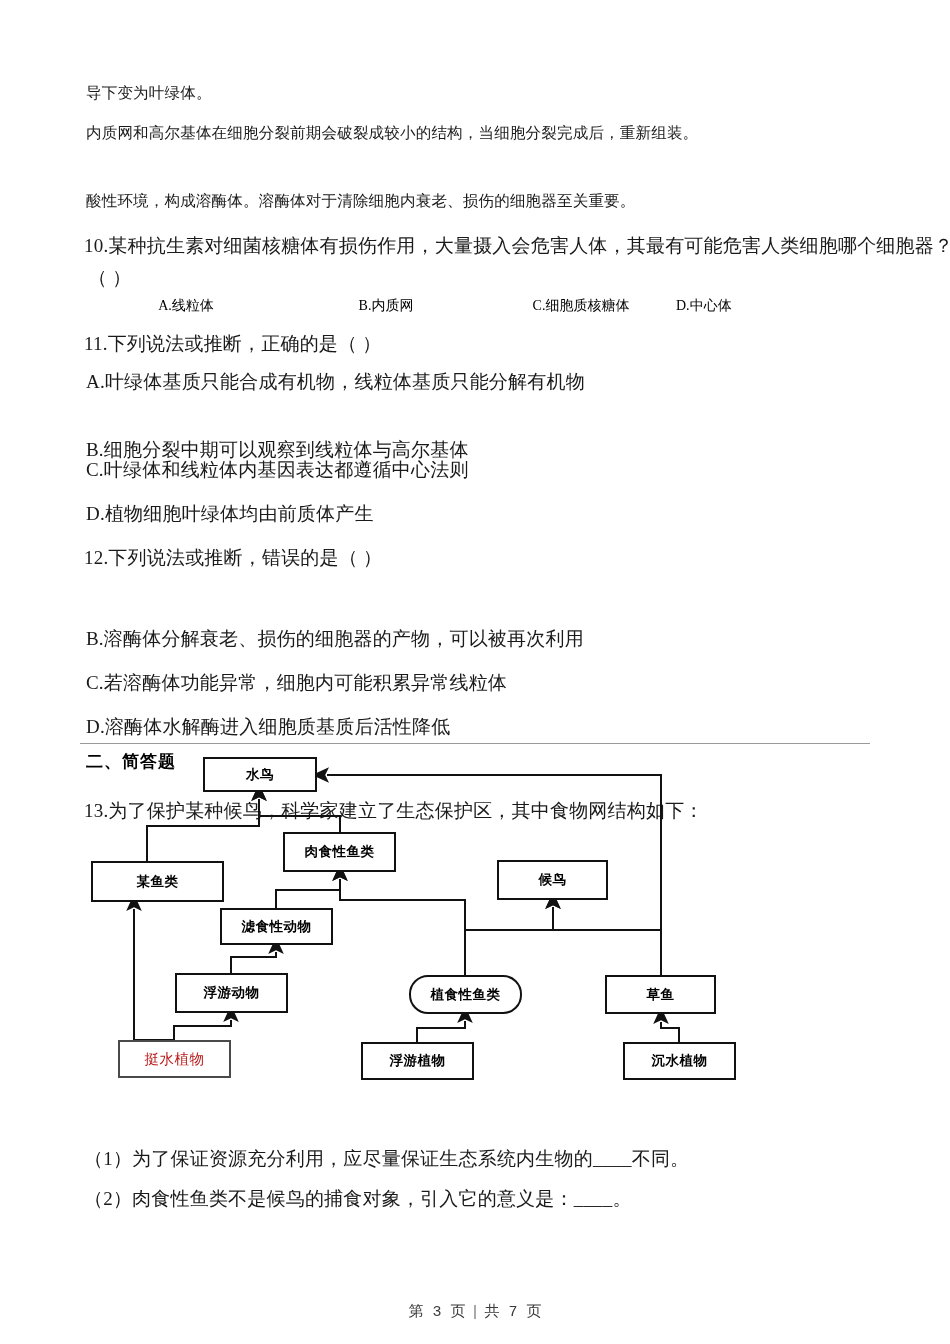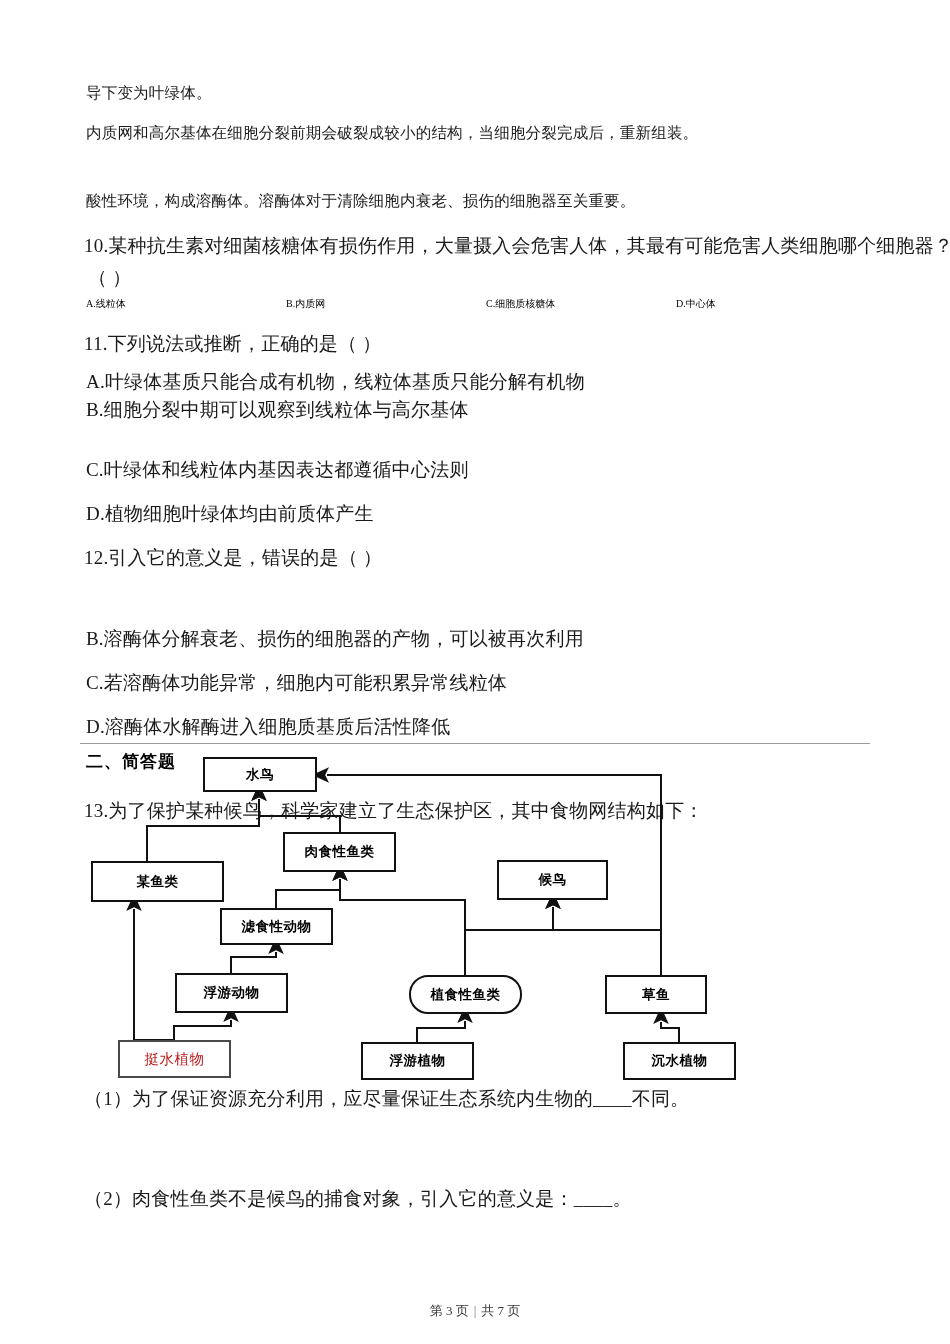--- a/index.html
+++ b/index.html
@@ -21,22 +21,23 @@
     line-height: 1.45;
     color: #1a1a1a;
     white-space: nowrap;
     letter-spacing: 0.2px;
   }
   .para { font-size: 15.5px; }
   .qline { font-size: 19px; }
 
   .opt-row {
     position: absolute;
-    font-size: 10px;
+    font-size: 14px;
     white-space: nowrap;
+    text-align: center;
   }
   .opt-row span { display: inline-block; }
 
   .section-head {
     position: absolute;
     font-size: 17px;
     font-weight: bold;
     font-family: "Liberation Sans", "DejaVu Sans", sans-serif;
     letter-spacing: 1px;
     color: #000;
@@ -83,23 +84,23 @@
   .node.serif {
     font-family: "Liberation Serif", "DejaVu Serif", serif;
     font-weight: bold;
   }
 
   .footer {
     position: absolute;
     left: 0;
     width: 950px;
     text-align: center;
-    font-size: 13px;
+    font-size: 15px;
     color: #3a3a3a;
-    font-family: Liberation Serif, serif;
+    font-family: Liberation Mono, monospace;
   }
   .footer .sep { margin: 0 5px; color: #777; }
 </style>
 </head>
 <body>
 
 <div class="page">
 
   <div class="text-block para" style="left:86px; top:82px;">导下变为叶绿体。</div>
   <div class="text-block para" style="left:86px; top:122px;">内质网和高尔基体在细胞分裂前期会破裂成较小的结构，当细胞分裂完成后，重新组装。</div>
@@ -113,32 +114,32 @@
   <div class="opt-row" style="left:86px; top:297px;">
     <span style="width:200px;"><span>A.</span><span>线粒体</span></span><span style="width:200px;"><span>B.</span><span>内质网</span></span><span style="width:190px;"><span>C.</span><span>细胞质核糖体</span></span><span><span>D.</span><span>中心体</span></span>
   </div>
 
   <div class="text-block qline" style="left:84px; top:330px;">
     <span>11.</span><span>下列说法或推断，正确的是（   ）</span>
   </div>
   <div class="text-block qline" style="left:86px; top:368px;">
     <span>A.</span><span>叶绿体基质只能合成有机物，线粒体基质只能分解有机物</span>
   </div>
-  <div class="text-block qline" style="left:86px; top:396px;">
+  <div class="text-block qline" style="left:86px; top:436px;">
     <span>B.</span><span>细胞分裂中期可以观察到线粒体与高尔基体</span>
   </div>
   <div class="text-block qline" style="left:86px; top:456px;">
     <span>C.</span><span>叶绿体和线粒体内基因表达都遵循中心法则</span>
   </div>
   <div class="text-block qline" style="left:86px; top:500px;">
     <span>D.</span><span>植物细胞叶绿体均由前质体产生</span>
   </div>
 
   <div class="text-block qline" style="left:84px; top:544px;">
-    <span>12.</span><span>引入它的意义是，错误的是（   ）</span>
+    <span>12.</span><span>下列说法或推断，错误的是（   ）</span>
   </div>
   <div class="text-block qline" style="left:86px; top:625px;">
     <span>B.</span><span>溶酶体分解衰老、损伤的细胞器的产物，可以被再次利用</span>
   </div>
   <div class="text-block qline" style="left:86px; top:669px;">
     <span>C.</span><span>若溶酶体功能异常，细胞内可能积累异常线粒体</span>
   </div>
   <div class="text-block qline" style="left:86px; top:713px;">
     <span>D.</span><span>溶酶体水解酶进入细胞质基质后活性降低</span>
   </div>
@@ -184,26 +185,26 @@
     </g>
   </svg>
 
   <div class="node serif" style="left:203px; top:757px; width:114px; height:35px;">水鸟</div>
   <div class="node serif" style="left:91px; top:861px; width:133px; height:41px;">某鱼类</div>
   <div class="node" style="left:283px; top:832px; width:113px; height:40px;">肉食性鱼类</div>
   <div class="node" style="left:497px; top:860px; width:111px; height:40px;">候鸟</div>
   <div class="node" style="left:220px; top:908px; width:113px; height:37px;">滤食性动物</div>
   <div class="node" style="left:175px; top:973px; width:113px; height:40px;">浮游动物</div>
   <div class="node" style="left:409px; top:975px; width:113px; height:39px;border-radius:19px;">植食性鱼类</div>
-  <div class="node serif" style="left:605px; top:975px; width:102px; height:39px;">草鱼</div>
+  <div class="node serif" style="left:605px; top:975px; width:111px; height:39px;">草鱼</div>
   <div class="node faint" style="left:118px; top:1040px; width:113px; height:38px;">挺水植物</div>
   <div class="node" style="left:361px; top:1042px; width:113px; height:38px;">浮游植物</div>
   <div class="node serif" style="left:623px; top:1042px; width:113px; height:38px;">沉水植物</div>
 
-  <div class="text-block qline" style="left:84px; top:1085px;">
+  <div class="text-block qline" style="left:84px; top:1145px;">
     <span>（1）</span><span>为了保证资源充分利用，应尽量保证生态系统内生物的____不同。</span>
   </div>
   <div class="text-block qline" style="left:84px; top:1185px;">
     <span>（2）</span><span>肉食性鱼类不是候鸟的捕食对象，引入它的意义是：____。</span>
   </div>
 
   <div class="footer" style="top:1302px;">
     <span>第 3 页</span><span class="sep">|</span><span>共 7 页</span>
   </div>
 

